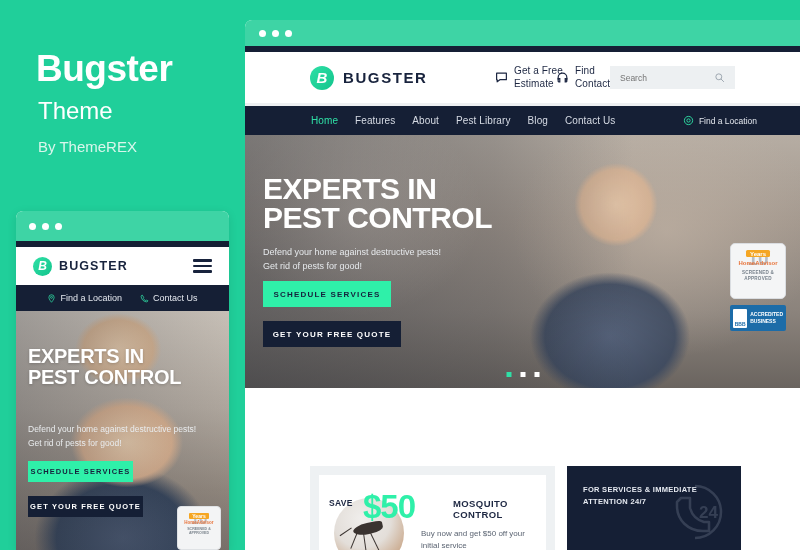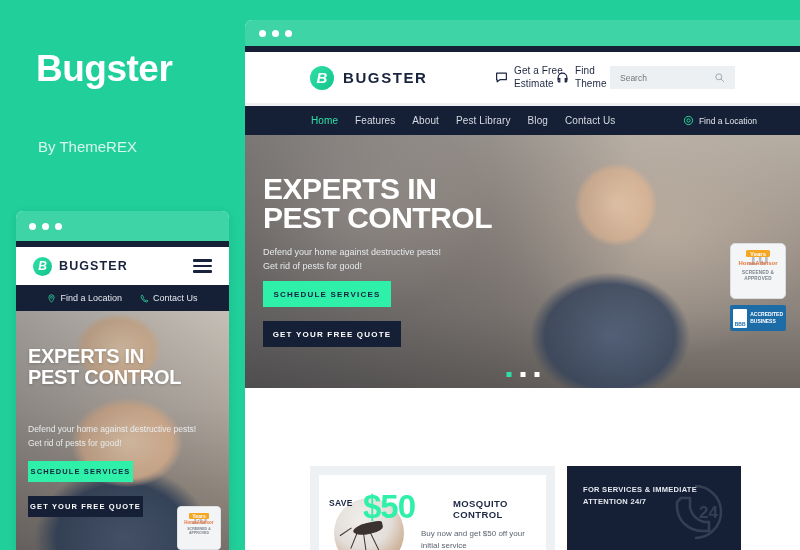--- a/index.html
+++ b/index.html
@@ -233,20 +233,21 @@
     position: absolute; right: 14px; top: 14px; width: 64px; height: 64px; opacity: .28; z-index: 1;
   }
 
   .zz { position: absolute; }
 </style>
 </head>
 <body>
 
 <div id="left-panel">
   <div id="brand-title">Bugster</div>
+  <div id="brand-subtitle">Theme</div>
   <div id="brand-author">By ThemeREX</div>
 
   <div id="mobile-mockup">
     <div id="mobile-chrome">
       <span class="chrome-dot"></span>
       <span class="chrome-dot"></span>
       <span class="chrome-dot"></span>
     </div>
     <div id="mobile-chrome-strip"></div>
 
@@ -328,21 +329,21 @@
       </span>
     </div>
 
     <div class="header-action" id="header-action-help">
       <svg width="13" height="13" viewBox="0 0 24 24">
         <path d="M4 15v-3a8 8 0 0 1 16 0v3" fill="none" stroke="#1d2742" stroke-width="2.2" stroke-linecap="round"></path>
         <path d="M4 14h3v6H5a1 1 0 0 1-1-1z" fill="none" stroke="#1d2742" stroke-width="2.2"></path>
         <path d="M20 14h-3v6h2a1 1 0 0 0 1-1z" fill="#1d2742" stroke="#1d2742" stroke-width="2.2"></path>
       </svg>
       <span class="ha-label">
-        <span>Find</span><br><span>Theme</span>
+        <span>Find</span><br><span>Contact</span>
       </span>
     </div>
 
     <div id="search-box">
       <input id="search-input" type="text" placeholder="Search" style="">
       <svg width="11" height="11" viewBox="0 0 24 24">
         <circle cx="10.5" cy="10.5" r="6.5" fill="none" stroke="#98a2ac" stroke-width="2"></circle>
         <line x1="15.5" y1="15.5" x2="21" y2="21" stroke="#98a2ac" stroke-width="2" stroke-linecap="round"></line>
       </svg>
     </div>

